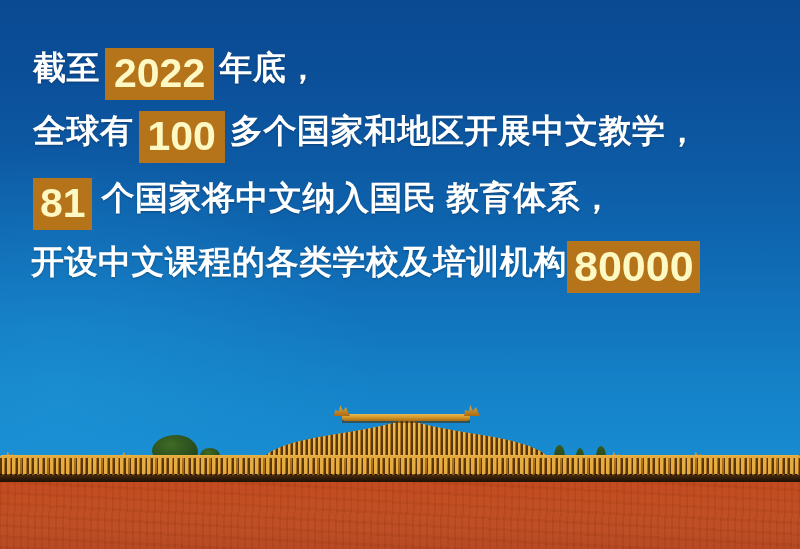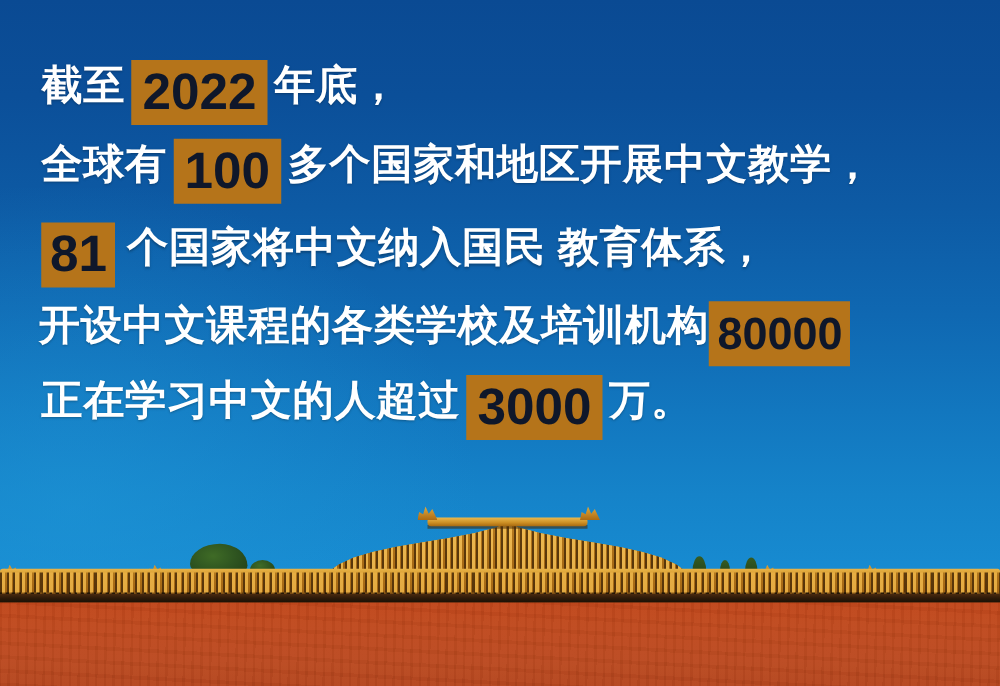--- a/index.html
+++ b/index.html
@@ -231,33 +231,33 @@
   }
   .cn {
     font-family: Liberation Sans, sans-serif;
     font-weight: bold;
     font-size: 33px;
     vertical-align: baseline;
   }
   .hl {
     display: inline-block;
     background: #b5741a;
-    color: #0f172a;
+    color: #fef9c3;
     font-family: "Liberation Sans", "DejaVu Sans", sans-serif;
     font-weight: bold;
     font-size: 41px;
     line-height: 49px;
     padding: 1px 9px 2px 9px;
     margin: 0 5px;
     vertical-align: -8px;
     letter-spacing: 0px;
     text-shadow: none;
   }
   .hl.tight { margin: 16px 0 0 0; padding: 1px 6px 2px 7px; }
-  .hl.big   { font-size: 36px; }
+  .hl.big   { font-size: 43px; }
 
   .line.l4 { margin-left: 31px; }
 </style>
 </head>
 <body>
 
 <div id="poster">
 
   <div class="sky"></div>
   <div class="sky-left-glow"></div>
@@ -311,18 +311,15 @@
 
     <div class="line">
       <span class="hl tight">81</span><span class="cn" style="margin-left:10px">个国家将中文纳入国民 教育体系，</span>
     </div>
 
     <div class="line l4">
       <span class="cn">开设中文课程的各类学校及培训机构</span><span class="hl big tight">80000</span>
     </div>
 
 
-    <div class="line">
-      <span class="cn">正在学习中文的人超过</span><span class="hl">3000</span><span class="cn">万。</span>
-    </div>
 
   </div>
 </div>
 
 </body></html>

